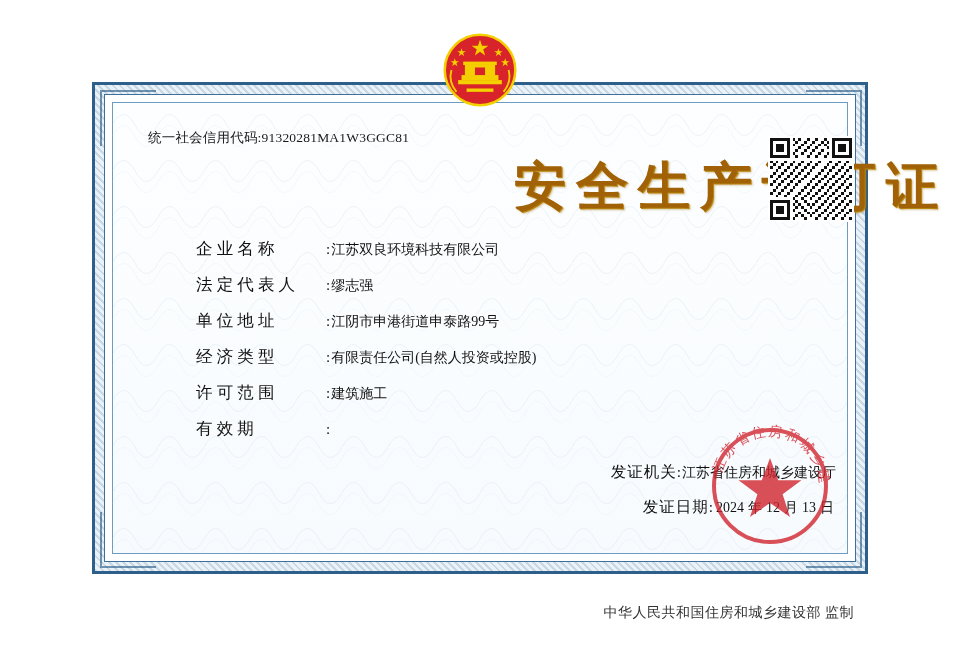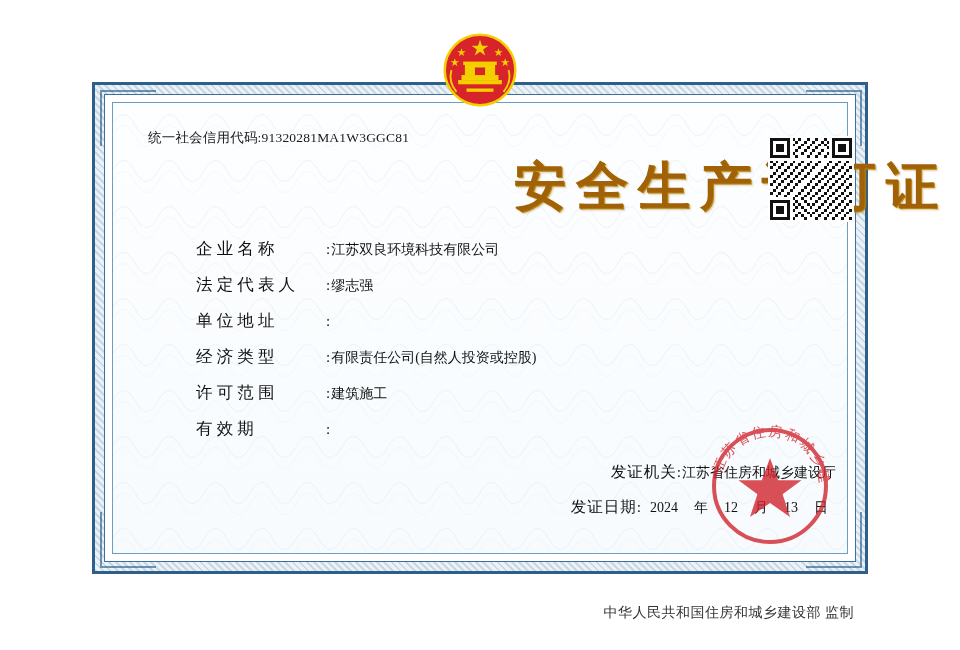--- a/index.html
+++ b/index.html
@@ -182,21 +182,21 @@
     z-index: 4;
   }
   .issuer-row {
     font-size: 15.5px;
     color: #111;
     margin-bottom: 14px;
     white-space: nowrap;
   }
   .issuer-row .lbl { letter-spacing: 1px; }
   .issuer-row .val { font-size: 14px; }
-  .issue-date .val span { margin: 0 8px; }
+  .issue-date .val span { margin: 0 2px; }
 
   
   .seal {
     position: absolute;
     left: 700px;
     top: 416px;
     width: 140px;
     height: 140px;
     z-index: 7;
     opacity: 0.78;
@@ -505,20 +505,21 @@
 
     <div class="field-row">
       <span class="field-label">法 定 代 表 人</span>
       <span class="field-colon">:</span>
       <span class="field-value">缪志强</span>
     </div>
 
     <div class="field-row">
       <span class="field-label">单 位 地 址</span>
       <span class="field-colon">:</span>
+      <span class="field-value">江阴市申港街道申泰路99号</span>
     </div>
 
     <div class="field-row">
       <span class="field-label">经 济 类 型</span>
       <span class="field-colon">:</span>
       <span class="field-value">有限责任公司(自然人投资或控股)</span>
     </div>
 
     <div class="field-row">
       <span class="field-label">许 可 范 围</span>

